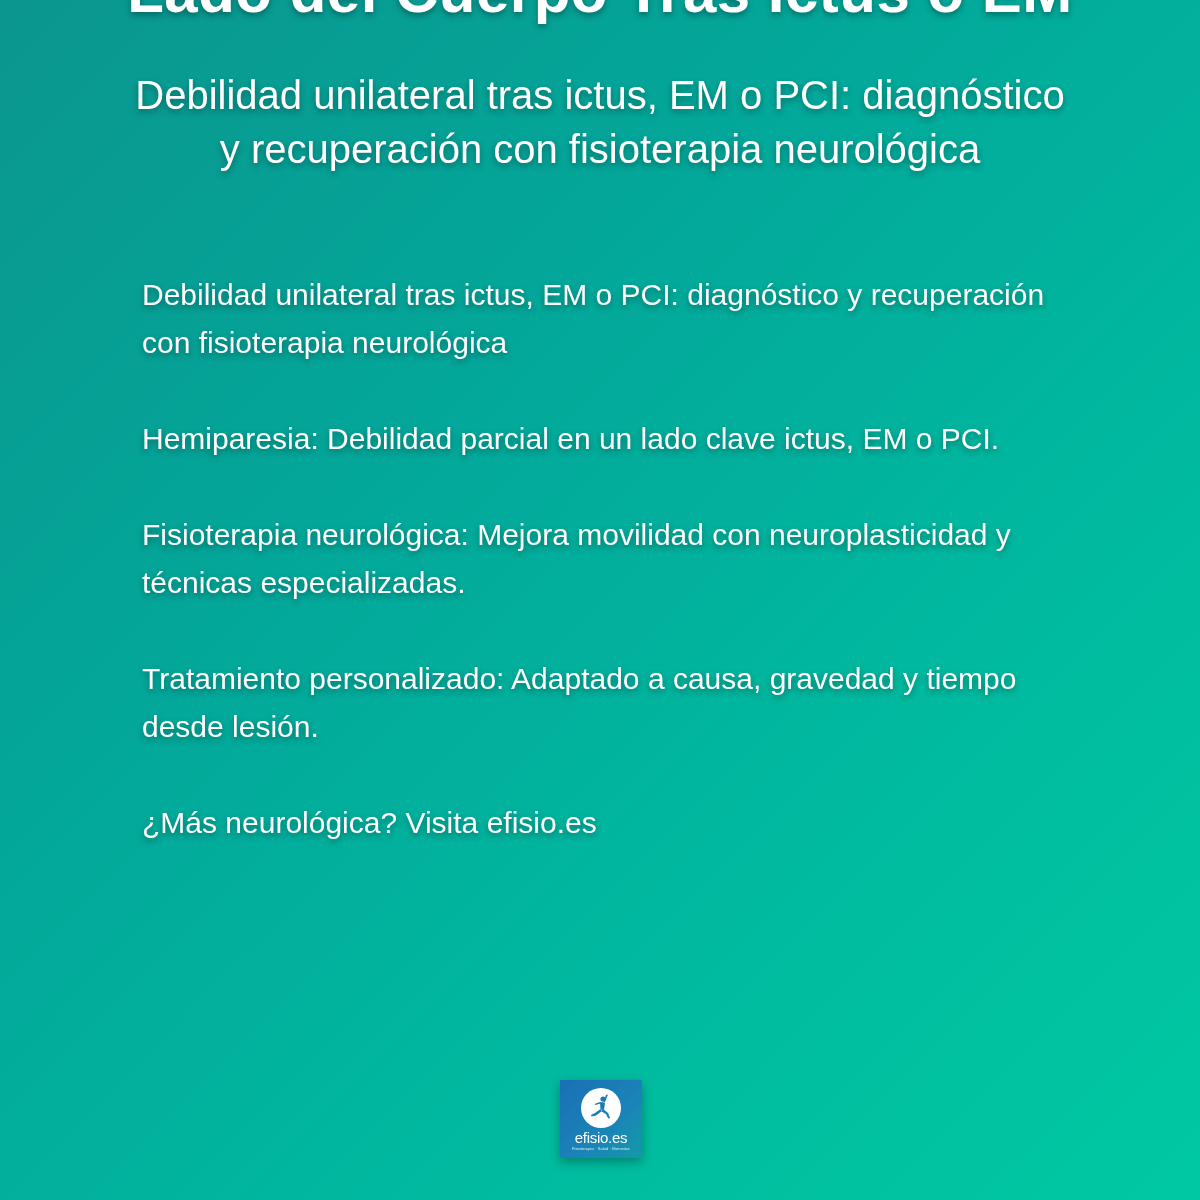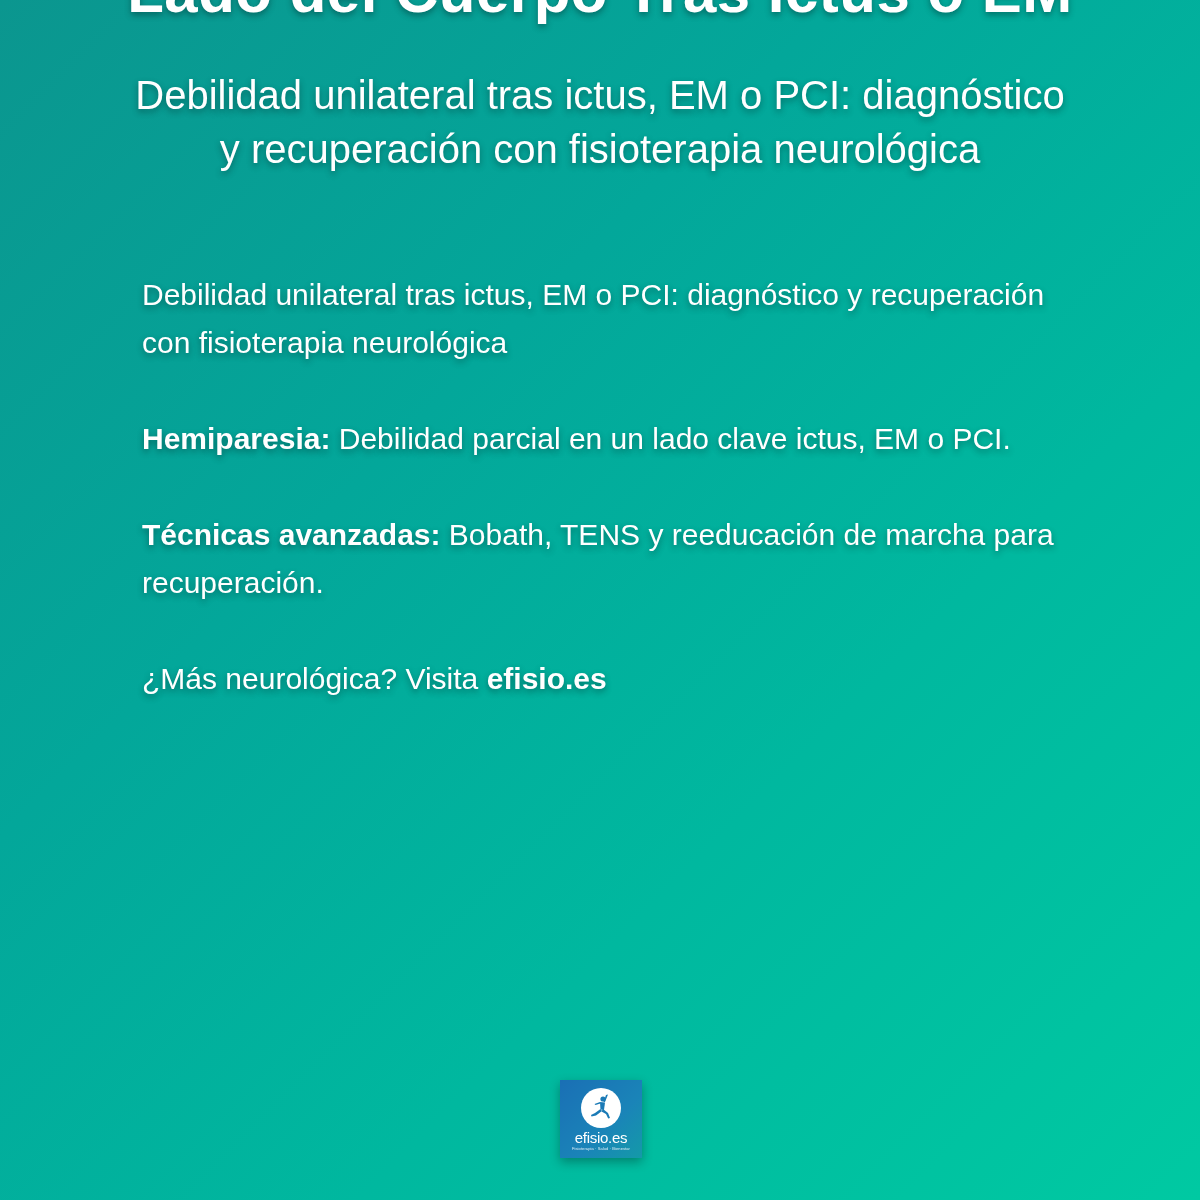--- a/index.html
+++ b/index.html
@@ -51,21 +51,21 @@
       line-height: 48px;
       font-weight: 400;
     }
     .content p {
       margin: 0 0 48px 0;
     }
     .content p.cta {
       margin-top: 0;
     }
     .content b {
-      font-weight: 700;
+      font-weight: 400;
     }
     .logo {
       position: absolute;
       left: 560px;
       top: 1080px;
       width: 82px;
       height: 78px;
       background: linear-gradient(135deg, #1a6fb5 0%, #1a84b8 60%, #149aa8 100%);
       box-shadow: 0 4px 10px rgba(0,0,0,0.3);
       display: flex;
@@ -107,26 +107,29 @@
 
 <h2 class="subtitle shadow-text">Debilidad unilateral tras ictus, EM o PCI: diagnóstico y recuperación con fisioterapia neurológica</h2>
 
 <div class="content shadow-text">
   <p>Debilidad unilateral tras ictus, EM o PCI: diagnóstico y recuperación con fisioterapia neurológica</p>
 
   <p>
     <b>Hemiparesia:</b><span> Debilidad parcial en un lado clave ictus, EM o PCI.</span>
   </p>
 
-
+  <p>
+    <b>Fisioterapia neurológica:</b><span> Mejora movilidad con neuroplasticidad y técnicas especializadas.</span>
+  </p>
 
 
   <p>
-    <b>Técnicas avanzadas:</b><span> Bobath, TENS y reeducación de marcha para recuperación.</span>
+    <b>Tratamiento personalizado:</b><span> Adaptado a causa, gravedad y tiempo desde lesión.</span>
   </p>
+
 
   <p class="cta">
     <span>¿Más neurológica? Visita </span><b>efisio.es</b>
   </p>
 </div>
 
 <div class="logo">
   <div class="logo-circle">
     <svg width="30" height="30" viewBox="0 0 30 30">
       <g fill="#1a7ab6">

